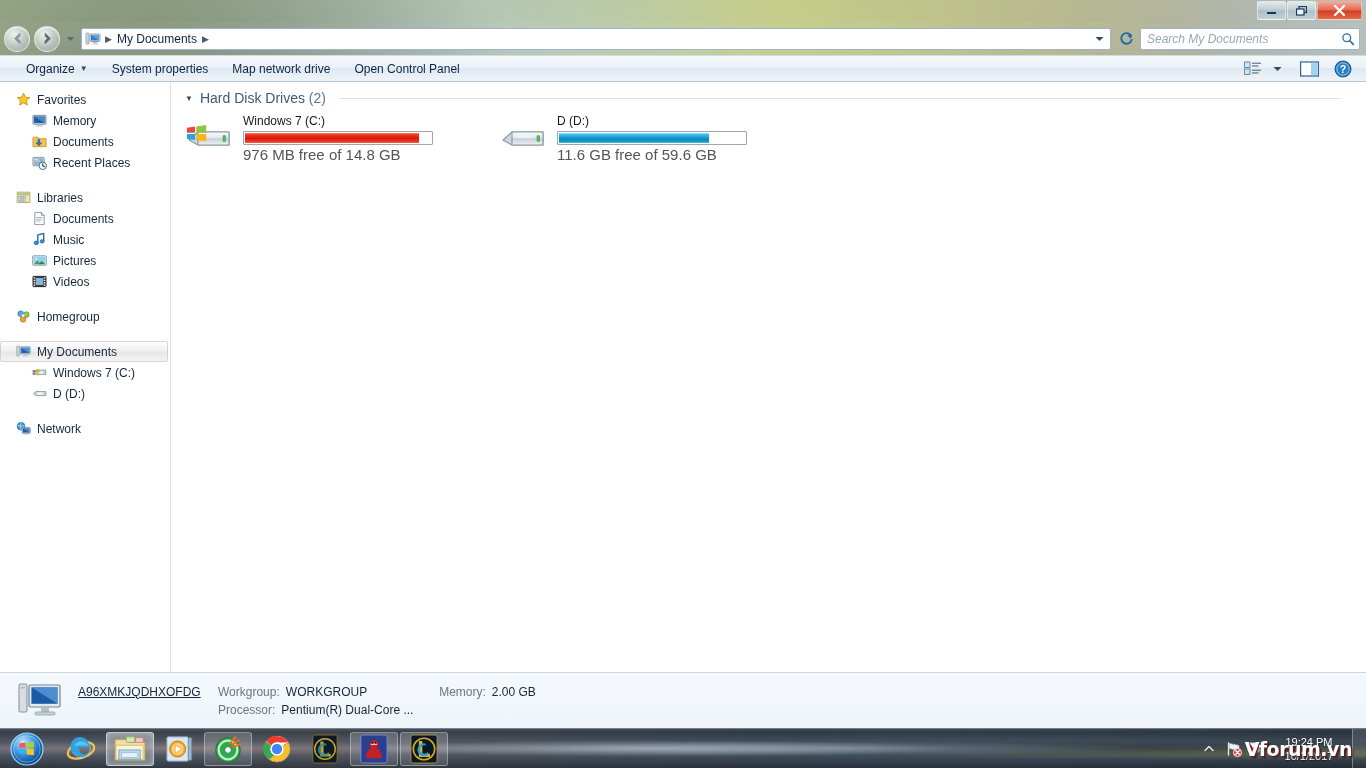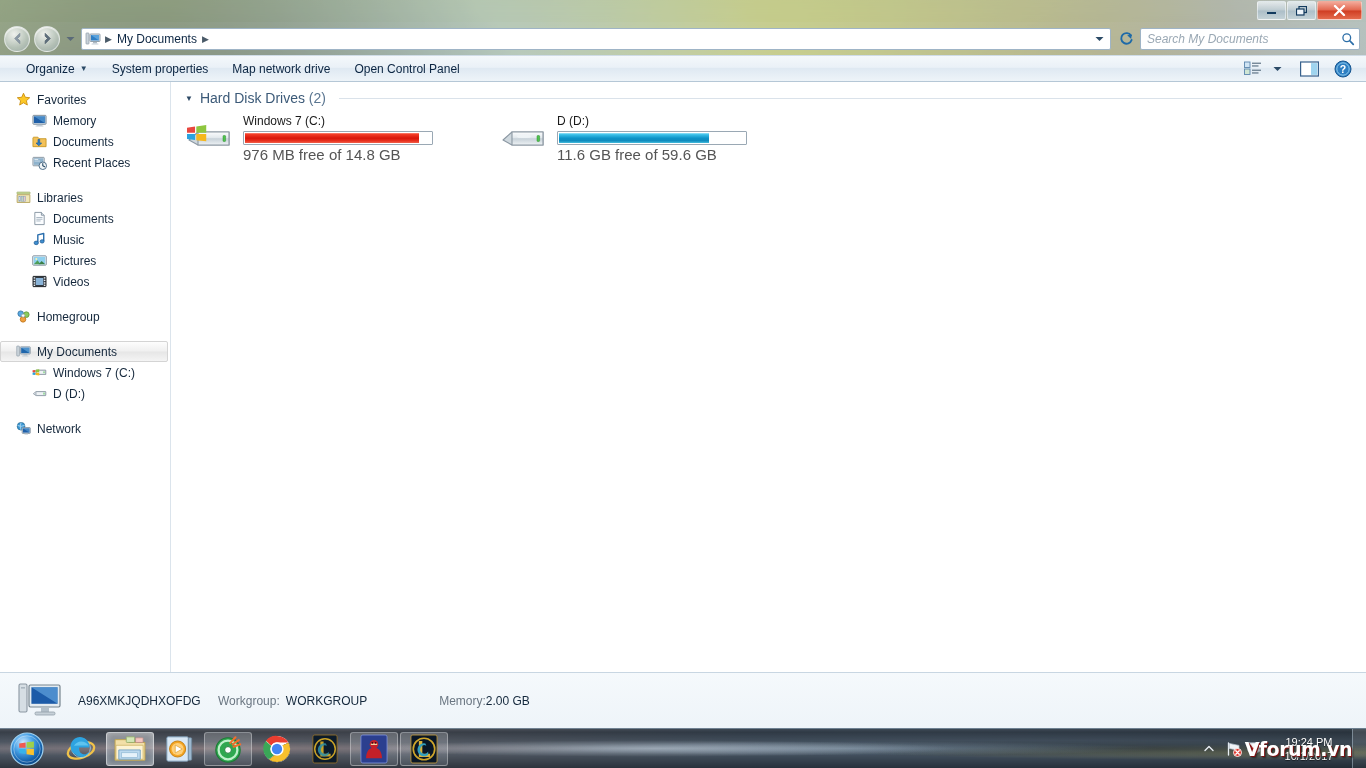--- a/index.html
+++ b/index.html
@@ -293,21 +293,21 @@
     display: flex;
     align-items: center;
     padding-left: 16px;
     gap: 14px;
   }
   .pcicon { width: 48px; height:44px; flex:0 0 48px; display:flex; align-items:center; justify-content:center; }
   .statusinfo { display:flex; flex-direction:column; gap:4px; font-size:12px; }
   .srow { display:flex; align-items:center; }
   .slabel { color:#6a7682; }
   .sval { color:#14283c; }
-  .s-name { color:#14283c; width: 140px; }
+  .s-name { color:#14283c; width: 140px; text-decoration: underline; }
   .s-memlabel { color:#6a7682; margin-left: 72px; }
   .s-procpad { width: 140px; }
 
   
   #taskbar {
     position: absolute;
     left: 0; bottom: 0;
     width: 1366px; height: 40px;
     background: linear-gradient(180deg, rgba(36,44,54,0.62) 0%, rgba(26,34,44,0.72) 8%, rgba(60,74,90,0.55) 50%, rgba(22,30,40,0.78) 100%);
     backdrop-filter: blur(10px);
@@ -806,21 +806,26 @@
         <rect x="24" y="28" width="8" height="4" fill="#b3bfc9"></rect>
         <rect x="18" y="32" width="20" height="3" rx="1.3" fill="#c6d0d8" stroke="#93a0aa" stroke-width="0.8"></rect>
       </svg>
     </div>
     <div class="statusinfo">
       <div class="srow">
         <span class="s-name">A96XMKJQDHXOFDG</span>
         <span class="slabel">Workgroup:</span>
         <span class="sval" style="margin-left:6px">WORKGROUP</span>
         <span class="s-memlabel">Memory:</span>
-        <span class="sval" style="">2.00 GB</span>
+        <span class="sval" style="margin-left:6px">2.00 GB</span>
+      </div>
+      <div class="srow">
+        <span class="s-procpad"></span>
+        <span class="slabel">Processor:</span>
+        <span class="sval" style="margin-left:6px">Pentium(R) Dual-Core  ...</span>
       </div>
     </div>
   </div>
 
 </div>
 
 <div id="taskbar">
 
   <div class="startorb">
     <svg width="34" height="34" viewBox="0 0 34 34">

